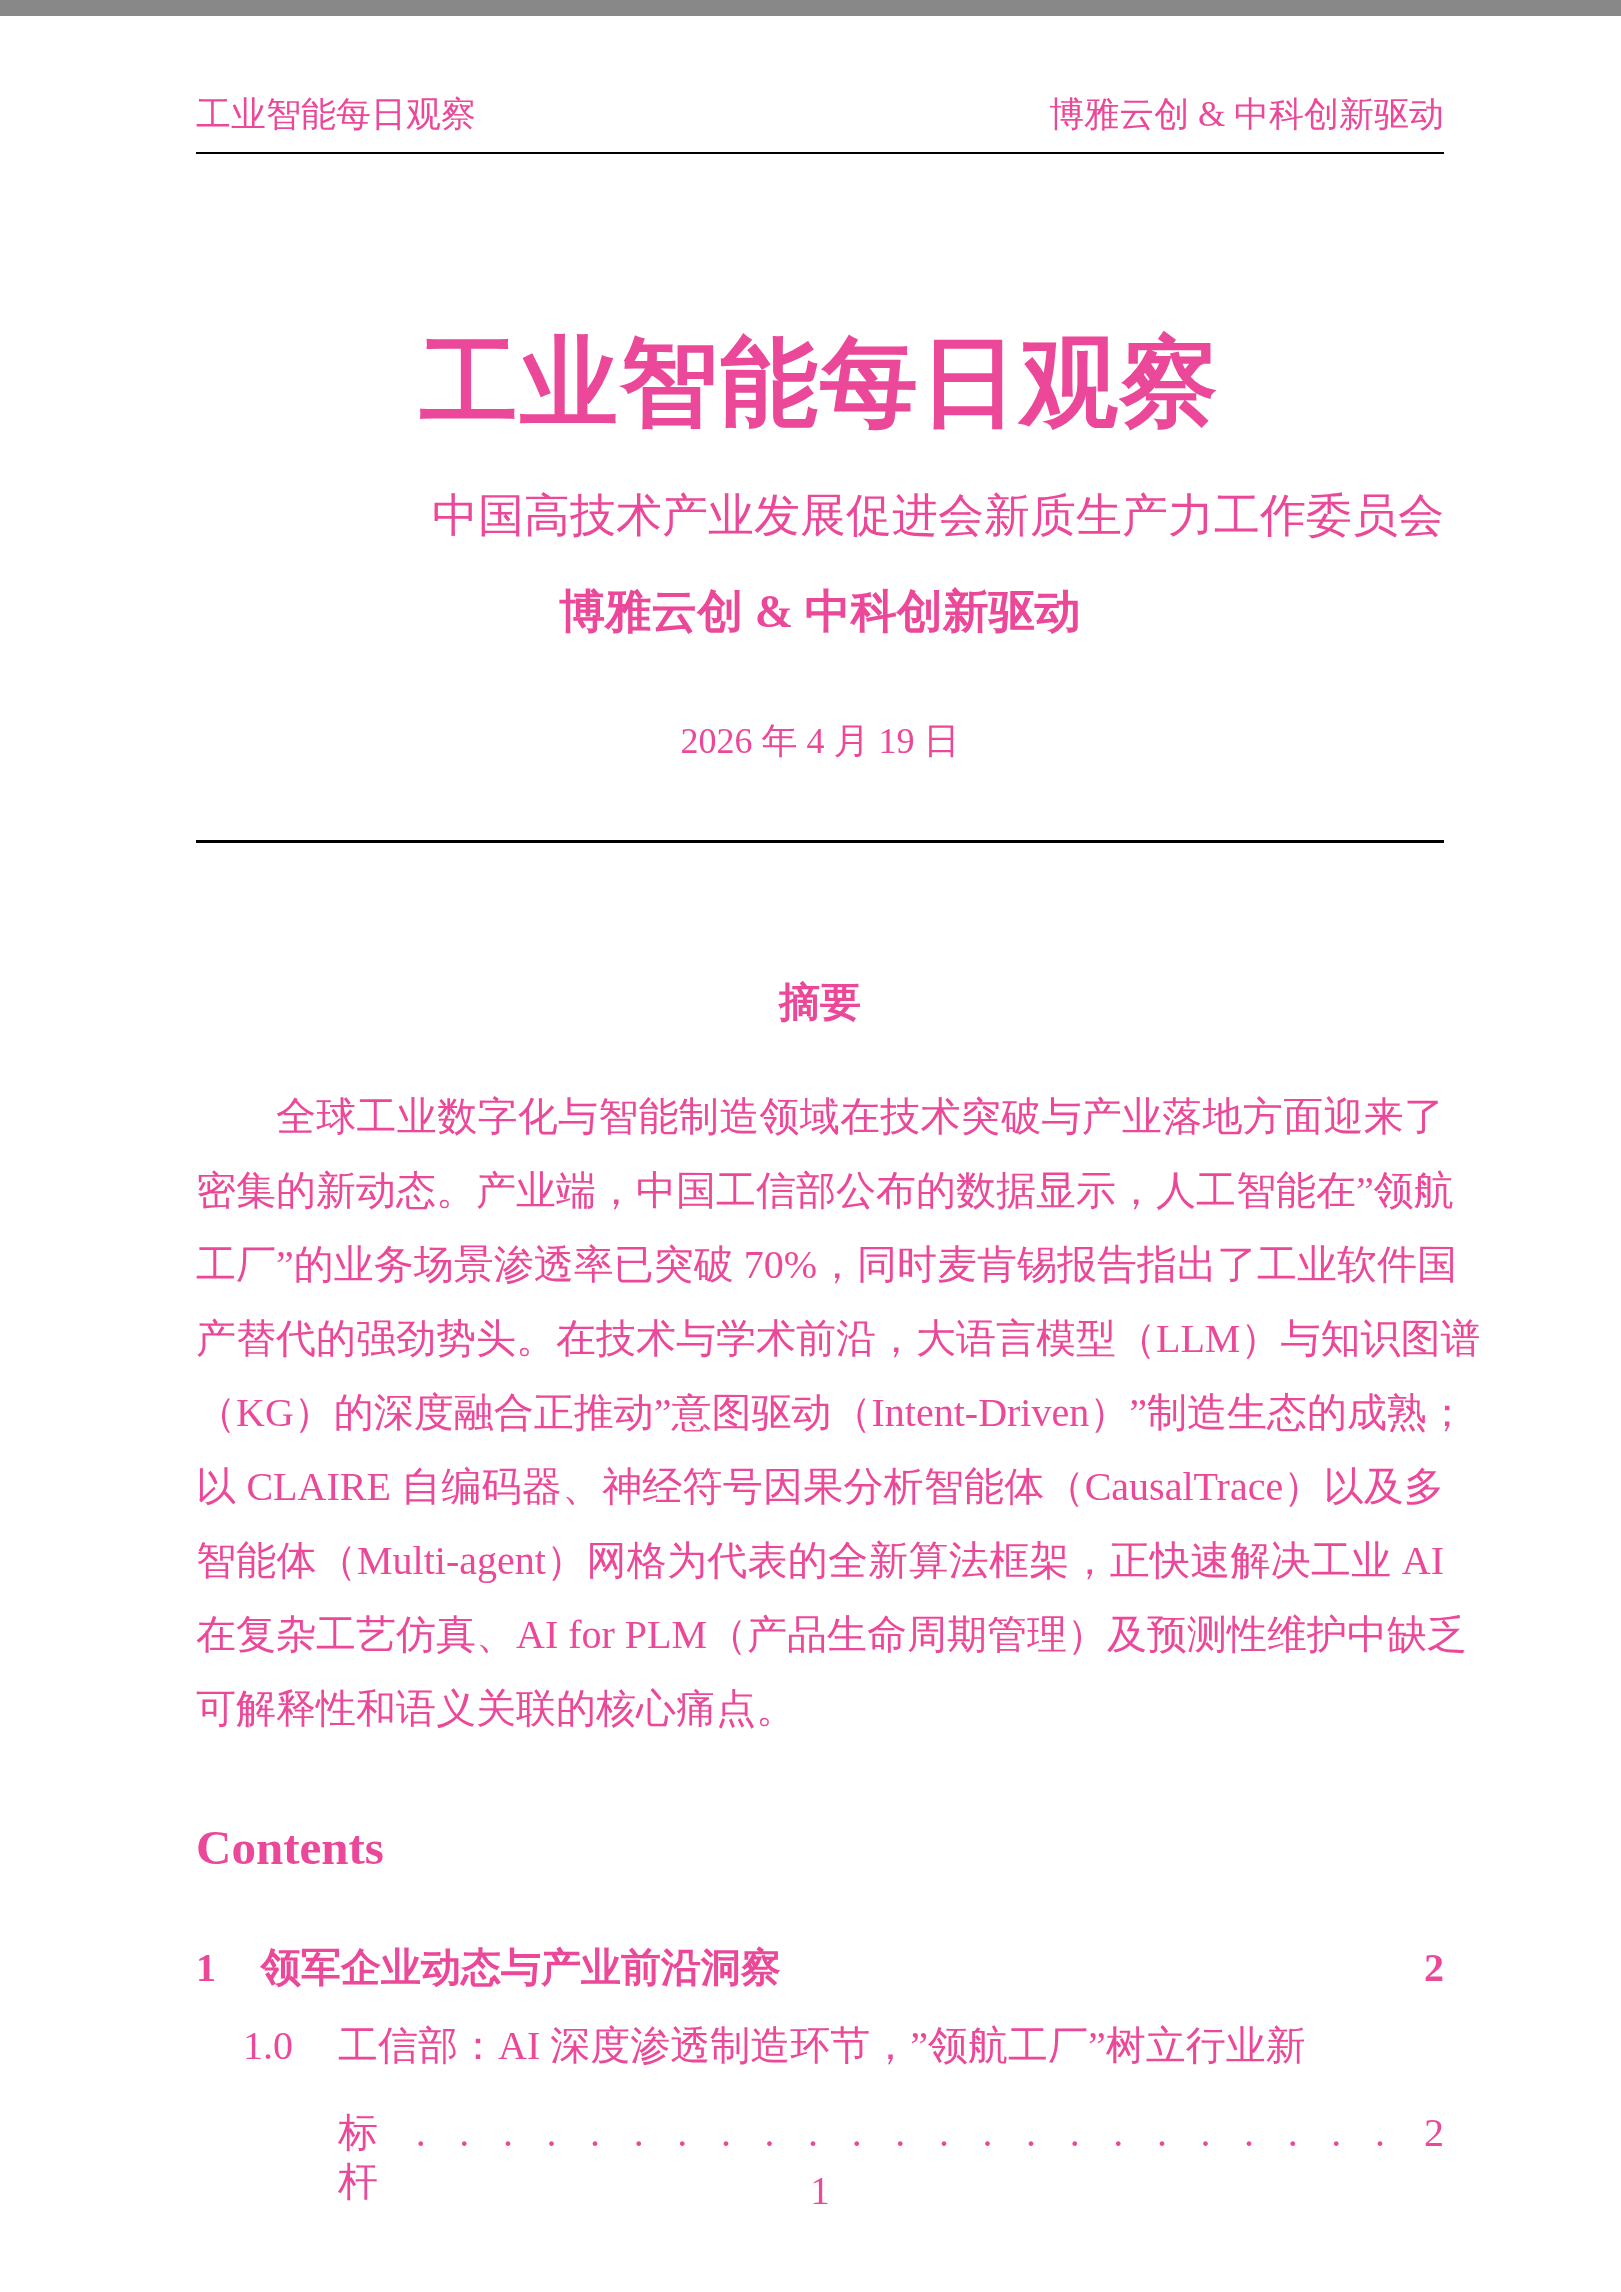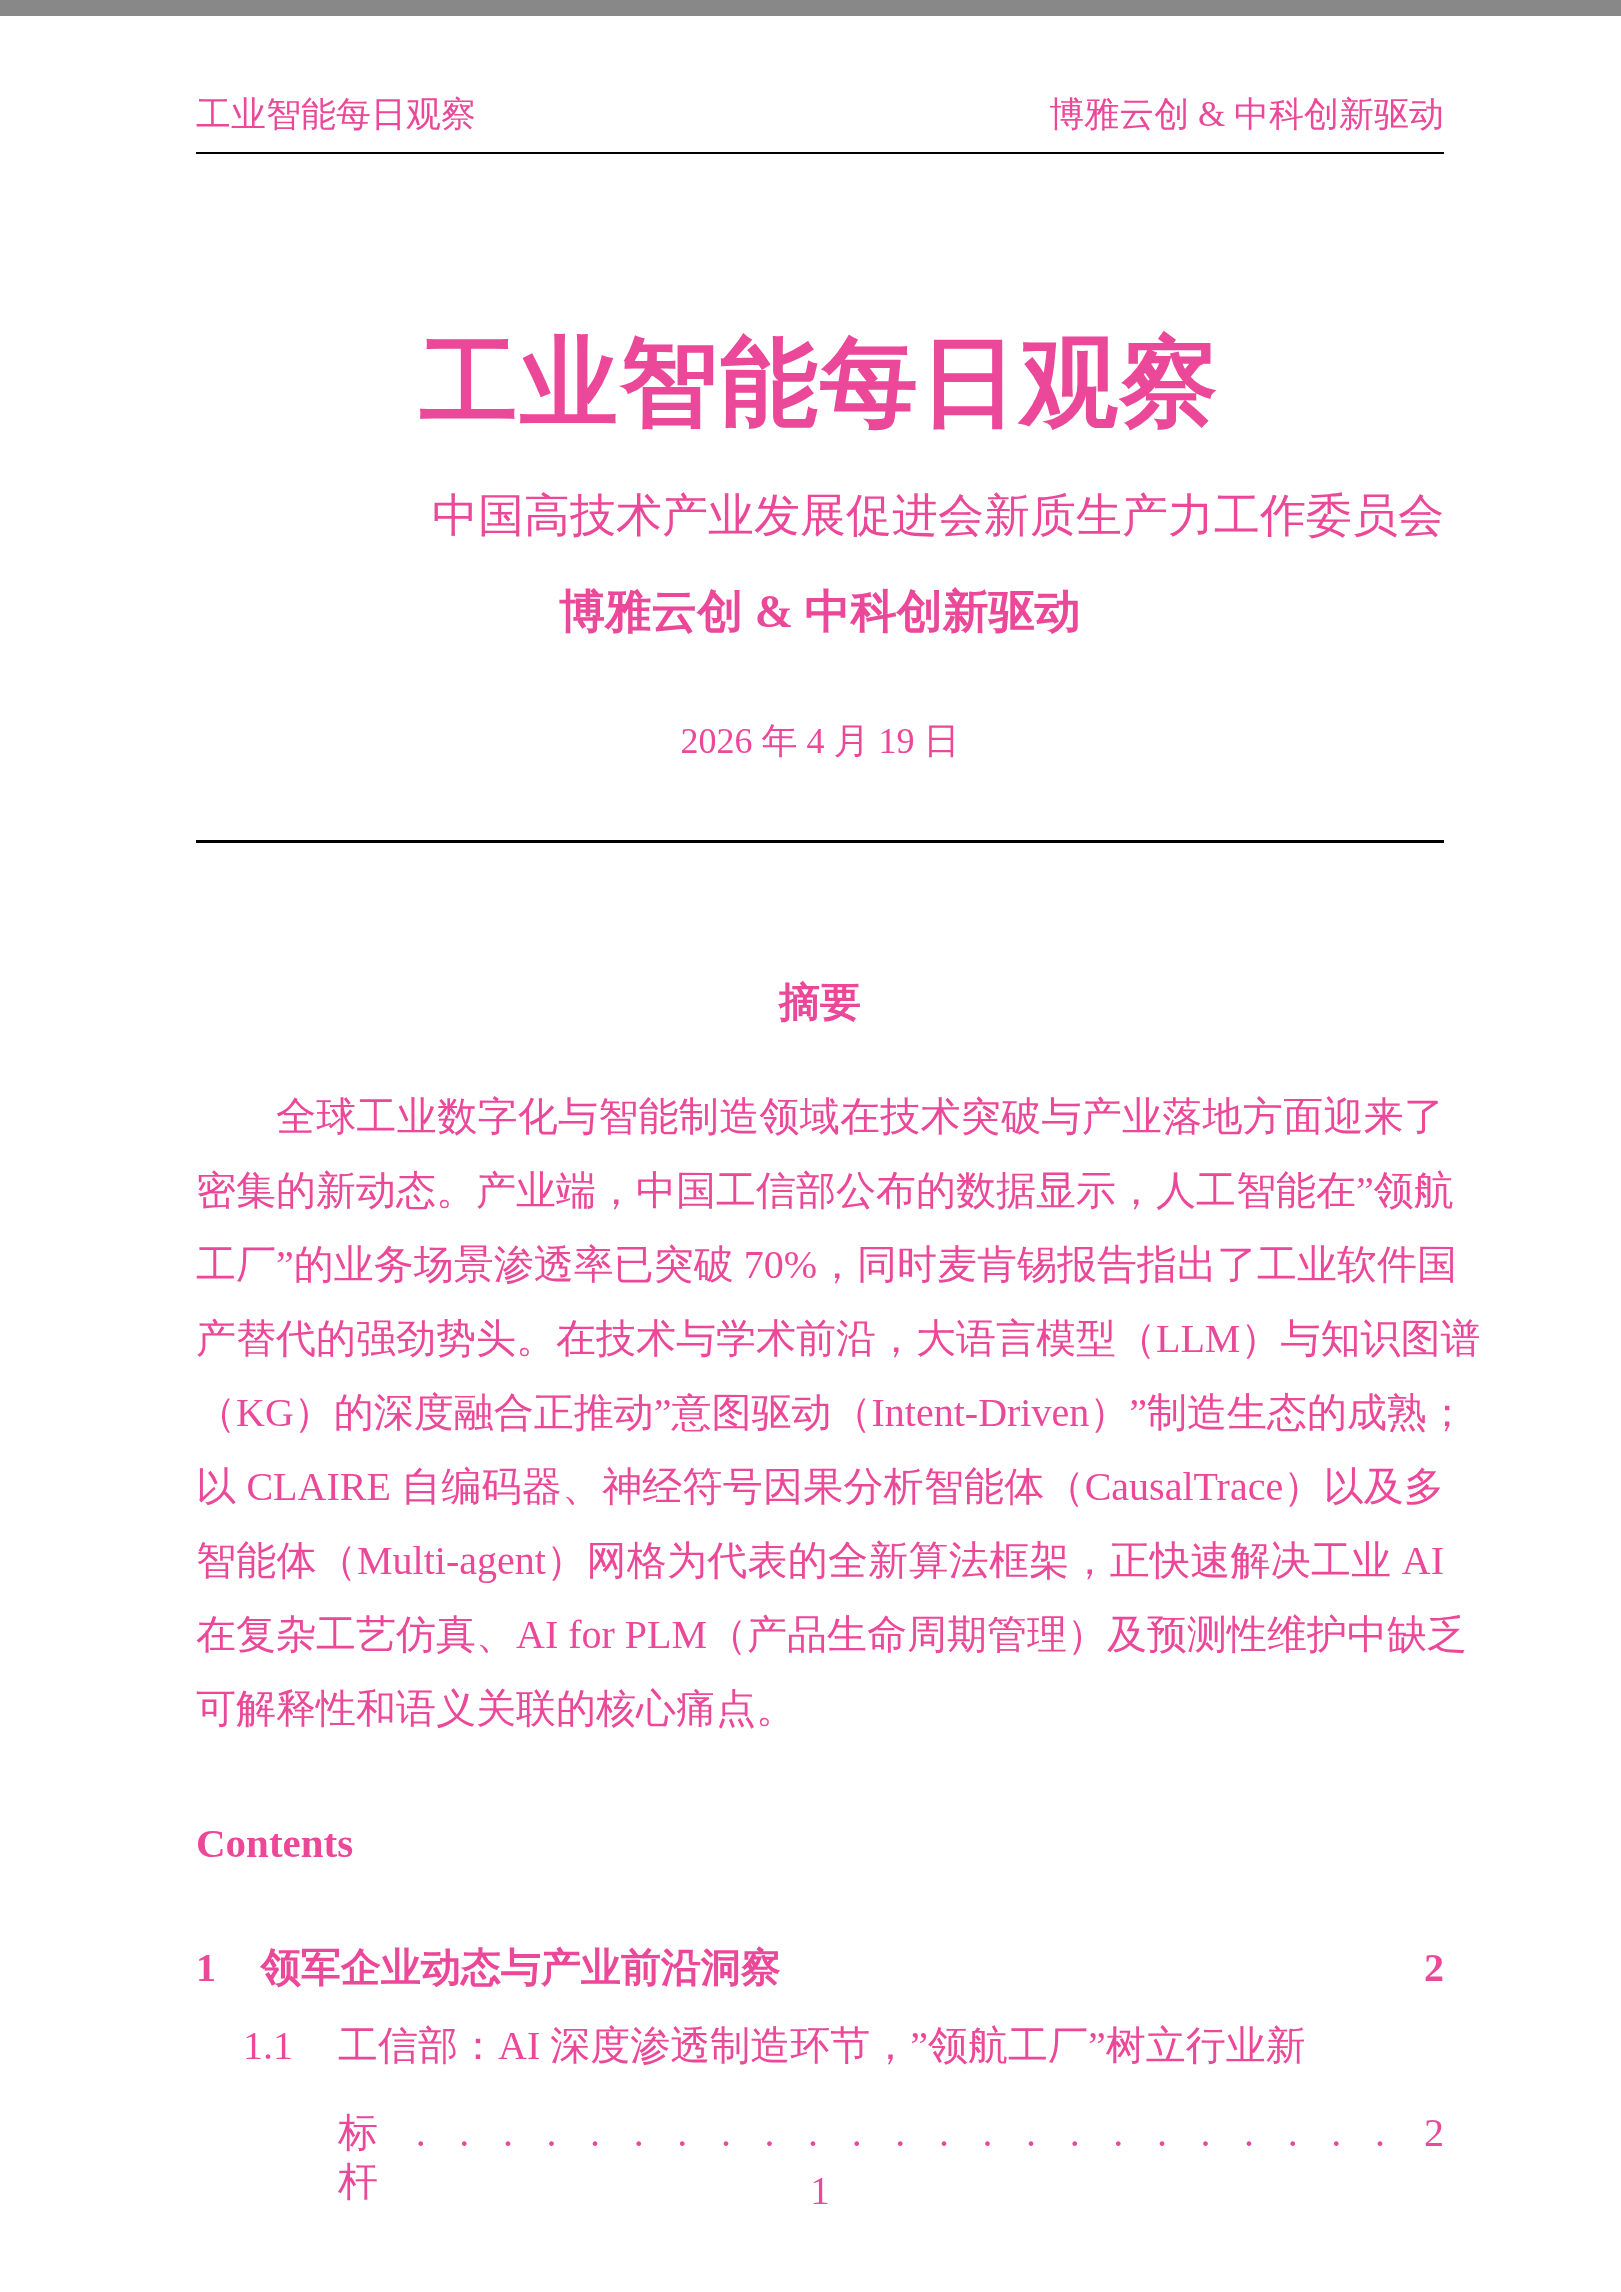--- a/index.html
+++ b/index.html
@@ -54,21 +54,21 @@
   .aline {
     height:74px; line-height:74px;
     text-align:justify; text-align-last:justify;
     white-space:nowrap;
   }
   .aline.first { text-indent:80px; }
   .aline.last  { text-align-last:left; white-space:normal; }
   
   .contents-heading {
     position:absolute; top:1803px; left:196px;
-    font-size:41px; font-weight:bold; line-height:1.2;
+    font-size:49px; font-weight:bold; line-height:1.2;
   }
   .toc-row { position:absolute; display:flex; line-height:49px; font-size:40px; }
   .toc-row .num { flex:0 0 auto; }
   .toc-row .ttl { flex:1 1 auto; }
   .toc-row .pg  { flex:0 0 auto; text-align:right; }
   .toc-level1 {
     top:1927px; left:196px; width:1248px; font-weight:bold;
   }
   .toc-level1 .num { width:65px; }
   .toc-level2-a {
@@ -126,21 +126,21 @@
 
   <div class="contents-heading">Contents</div>
 
   <div class="toc-row toc-level1">
     <span class="num">1</span>
     <span class="ttl">领军企业动态与产业前沿洞察</span>
     <span class="pg">2</span>
   </div>
 
   <div class="toc-row toc-level2-a">
-    <span class="num">1.1</span>
+    <span class="num">1.0</span>
     <span class="ttl">工信部：AI 深度渗透制造环节，”领航工厂”树立行业新</span>
   </div>
 
   <div class="toc-row toc-level2-b">
     <span class="ttl2">标杆</span>
     <span class="dot-leader"></span>
     <span class="pg">2</span>
   </div>
 
   <div class="page-footer">1</div>

